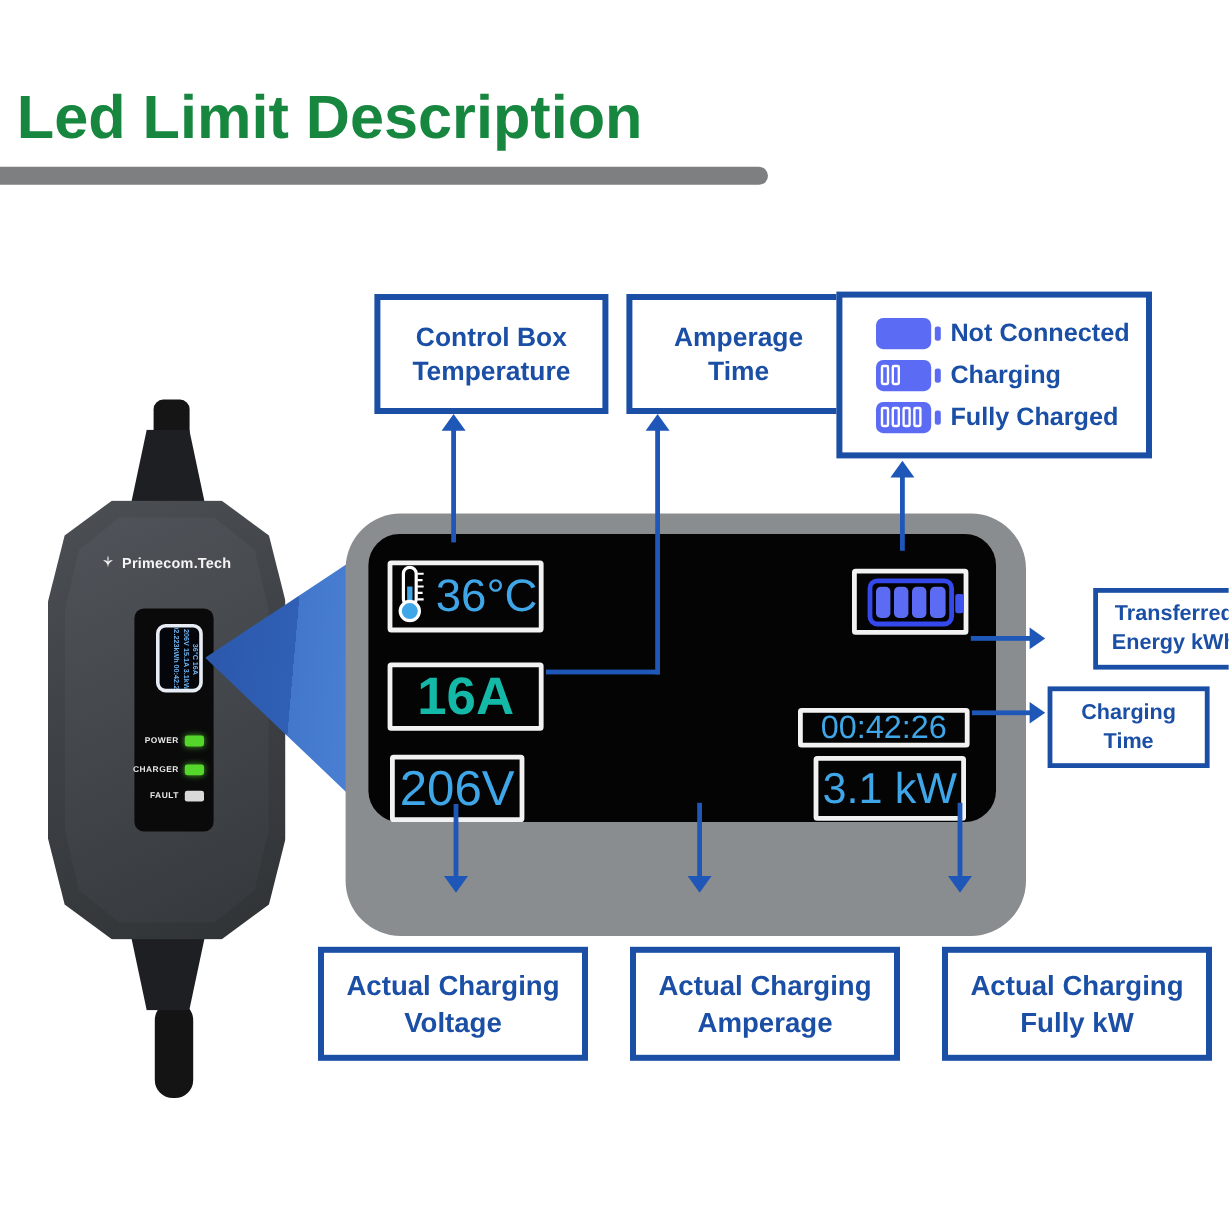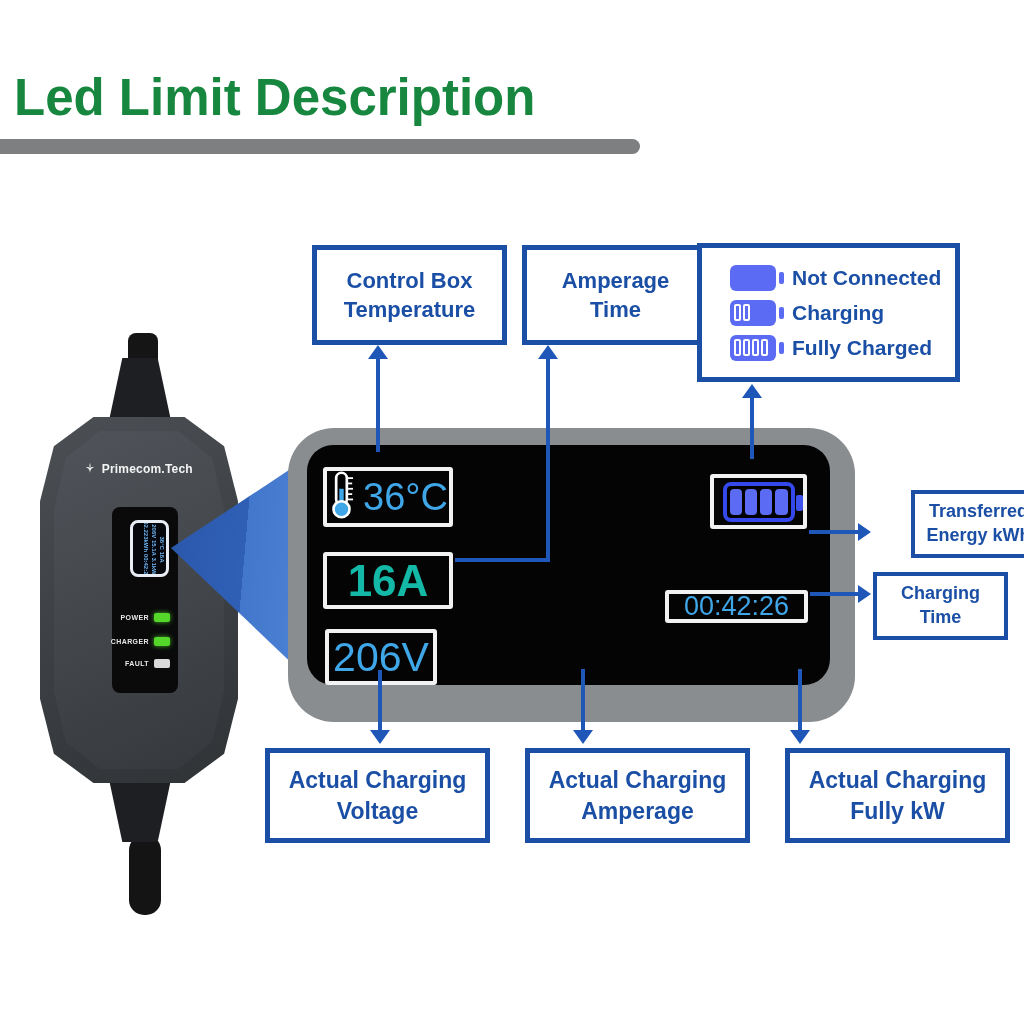--- a/index.html
+++ b/index.html
@@ -11,36 +11,36 @@
   .page-title { position:absolute; left:14px; top:68px; font-size:51px; font-weight:bold;
                 color:#17873f; letter-spacing:0px; }
   .title-bar { position:absolute; left:0; top:139px; width:640px; height:15px;
                background:#7d7f80; border-radius:0 8px 8px 0; }
 
   
   .callout { position:absolute; border:5px solid #1a4fa5; background:#fff; color:#1a4fa5;
              font-weight:bold; display:flex; flex-direction:column; align-items:center;
              justify-content:center; text-align:center; line-height:1.32; }
   .co-lg { font-size:22px;margin-left:44px; }
-  .co-md { font-size:23px; }
+  .co-md { font-size:23px;margin-top:41px; }
   .co-sm { font-size:18px; border-width:4px; }
 
   
   .legend { position:absolute; border:5px solid #1a4fa5; background:#fff;
             display:flex; flex-direction:column; justify-content:center; gap:9px; padding:10px 28px; }
   .legend-row { display:flex; align-items:center; gap:16px; }
   .legend-label { color:#1a4fa5; font-weight:bold; font-size:21px; white-space:nowrap; }
   .leg-batt { position:relative; width:46px; height:26px; background:#5b6bf3; border-radius:6px;
               display:flex; align-items:center; padding:0 4px; gap:2px; flex:0 0 auto; }
   .leg-batt::after { content:''; position:absolute; right:-8px; top:7px; width:5px; height:12px;
                      background:#5b6bf3; border-radius:2px; }
   .leg-cell { width:7px; height:17px; border:2px solid #fff; border-radius:2px; }
 
   
-  .panel { position:absolute; left:288px; top:428px; width:567px; height:294px;
+  .panel { position:absolute; left:288px; top:428px; width:567px; height:352px;
            background:#8a8d90; border-radius:46px; z-index:3; }
   .screen { position:absolute; left:19px; top:17px; width:523px; height:240px;
             background:#040404; border-radius:26px; }
   .sbox { position:absolute; border:4px solid #f2f2f2; border-radius:3px;
           display:flex; align-items:center; justify-content:center;
           color:#3fa6e8; white-space:nowrap; }
   .sval { font-weight:normal; }
   .sbold { font-weight:bold; color:#14b8a6; }
 
   
@@ -184,20 +184,23 @@
 
       <div class="sbox" style="left:358px; top:145px; width:143px; height:33px;">
         <span class="sval" style="font-size:27px;">00:42:26</span>
       </div>
 
       <div class="sbox" style="left:18px; top:184px; width:112px; height:56px;">
         <span class="sval" style="font-size:41px;">206V</span>
       </div>
 
 
+      <div class="sbox" style="left:371px; top:185px; width:127px; height:54px;">
+        <span class="sval" style="font-size:36px;">3.1 kW</span>
+      </div>
 
     </div>
   </div>
 
   <div class="callout co-lg" style="left:268px; top:245px; width:195px; height:100px;">
     <span>Control Box</span>
     <span>Temperature</span>
   </div>
 
   <div class="callout co-lg" style="left:478px; top:245px; width:187px; height:100px;">

